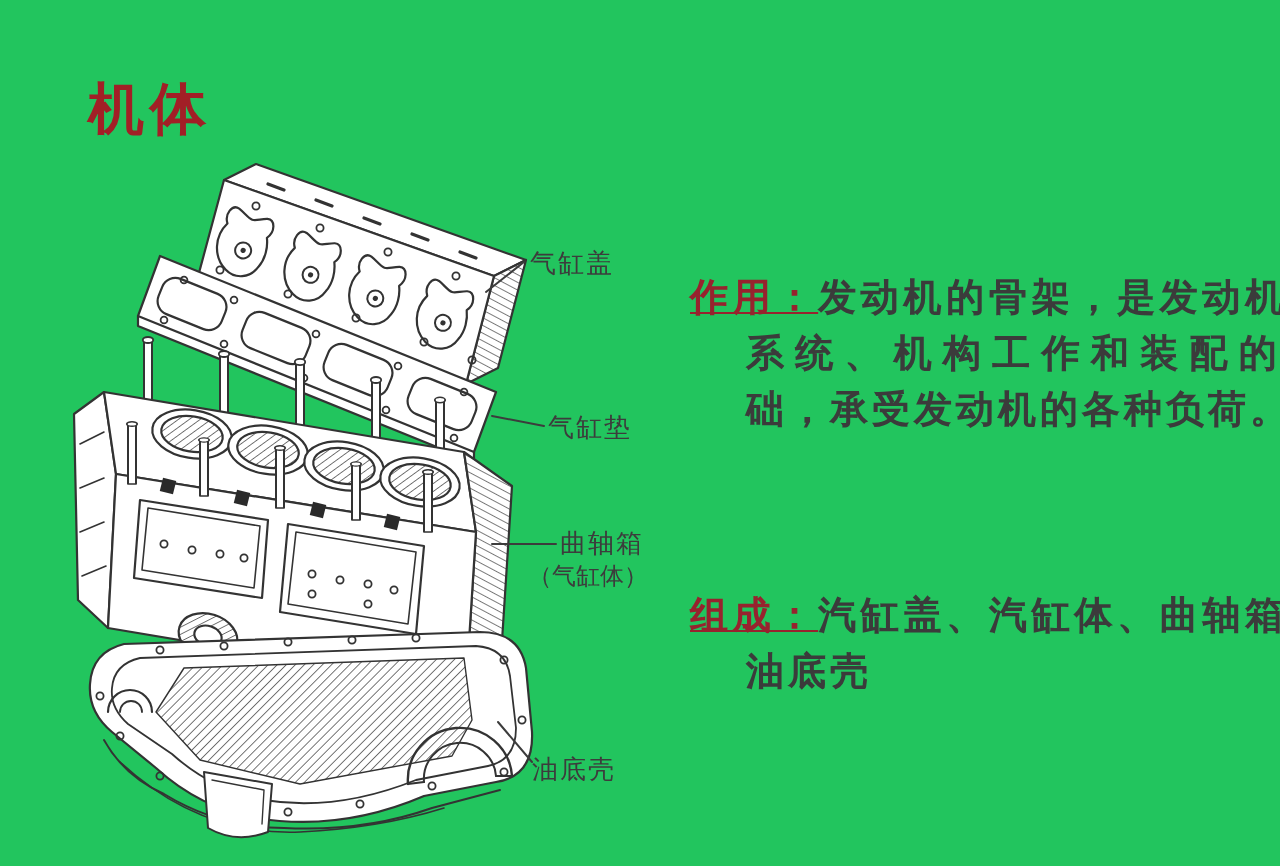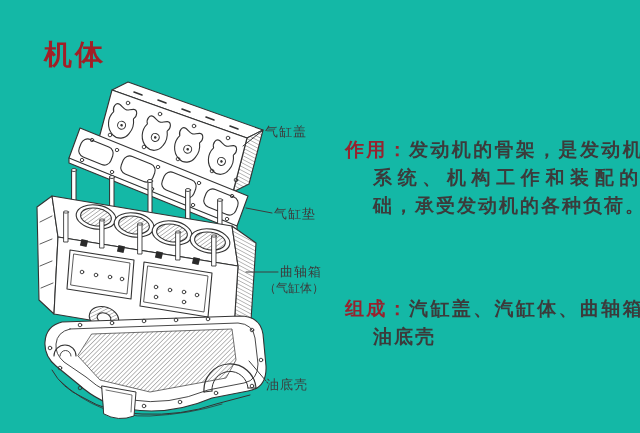--- a/index.html
+++ b/index.html
@@ -1,34 +1,34 @@
 <!DOCTYPE html>
 <html><head>
 <meta charset="utf-8">
 <style>
   html,body{margin:0;padding:0;background:#888;}
   .slide{
-    position:relative;width:640px;height:433px;background:#14b8a6;
+    position:relative;width:640px;height:433px;background:#22c55e;
     overflow:hidden;font-family:"Liberation Sans",sans-serif;
   }
   .page-title{
     position:absolute;left:44px;top:36px;
     font-size:28px;font-weight:bold;letter-spacing:3px;color:#a21f26;
   }
   .diagram-svg{position:absolute;left:0;top:0;}
   .dlabel{font-family:"Liberation Sans",sans-serif;font-size:13px;fill:#3c3c3c;letter-spacing:1px;}
   .dlabel-sub{font-family:"Liberation Sans",sans-serif;font-size:12px;fill:#3c3c3c;}
   .info{
     position:absolute;left:345px;width:292px;
     font-size:19px;line-height:28px;font-weight:bold;color:#3b3b3b;
     letter-spacing:2px;padding-left:28px;text-indent:-28px;text-align:justify;
   }
   .info-function{top:136px;}
   .info-composition{top:295px;}
-  .kw{color:#97232e;}
+  .kw{color:#97232e;text-decoration:underline;}
 </style>
 </head>
 <body>
 
 <div class="slide">
 
   <div class="page-title">机体</div>
 
   <svg class="diagram-svg" width="640" height="433" viewBox="0 0 640 433" stroke-linejoin="round" stroke-linecap="round">
     <defs>

